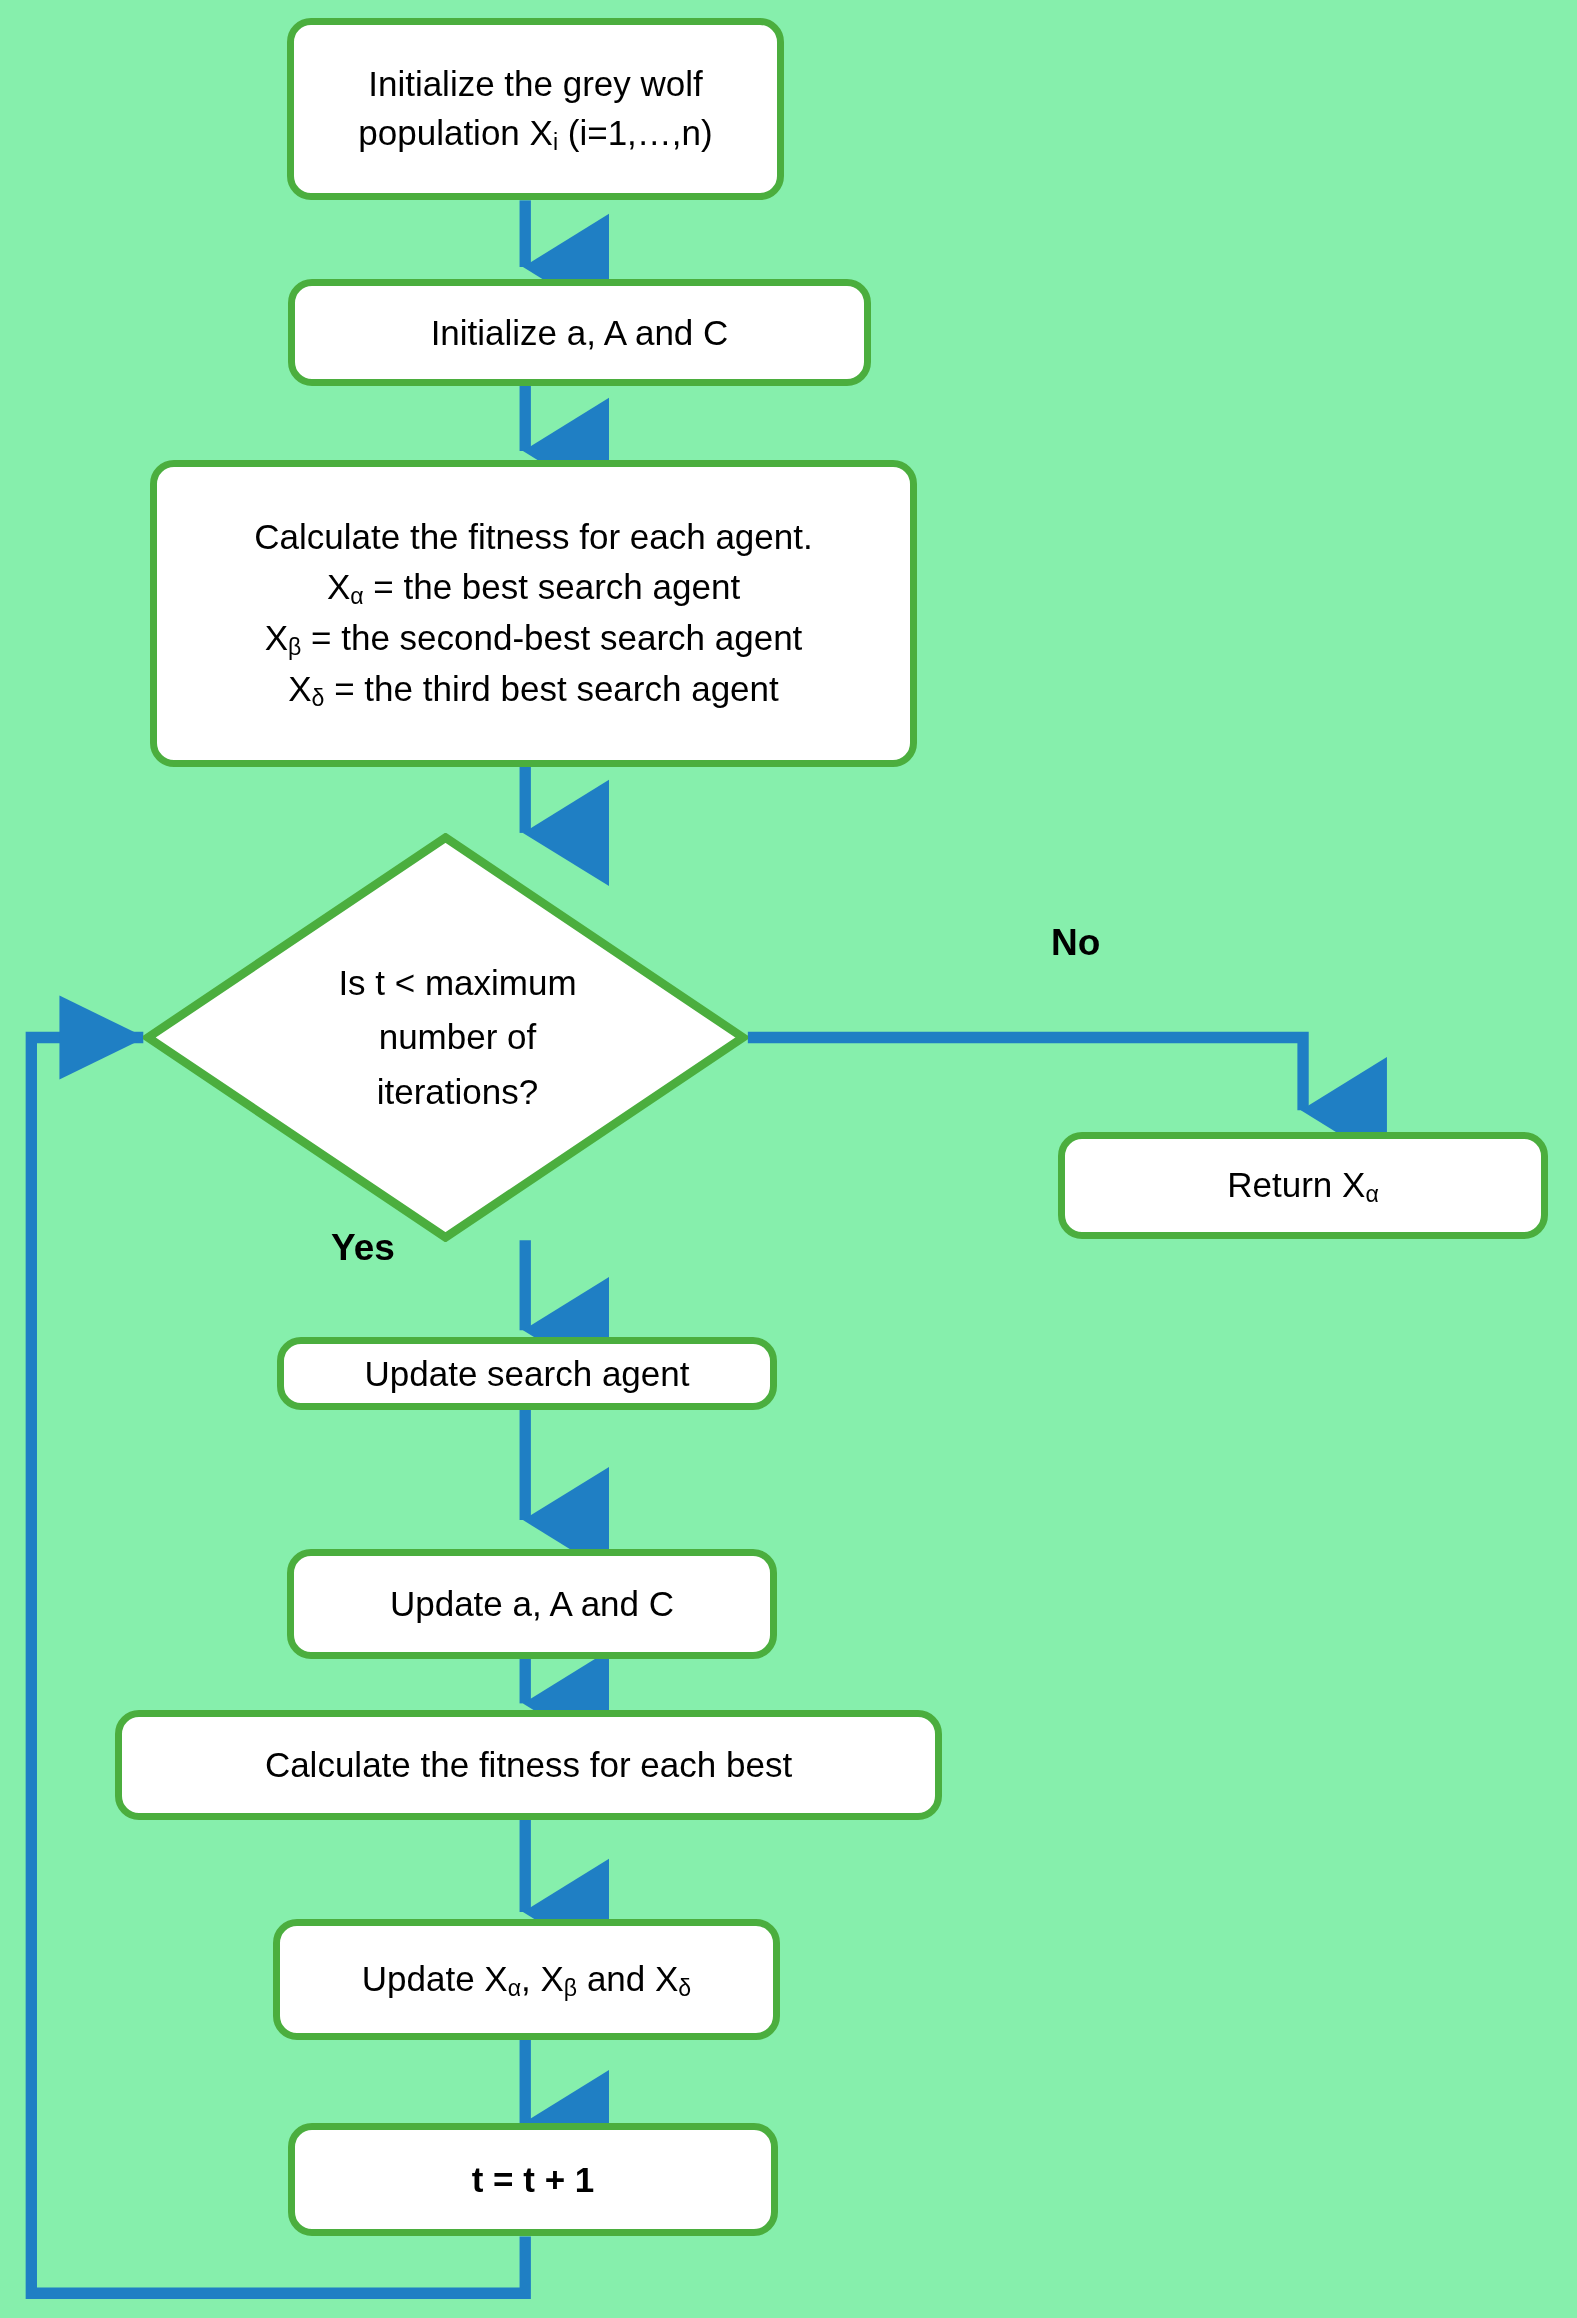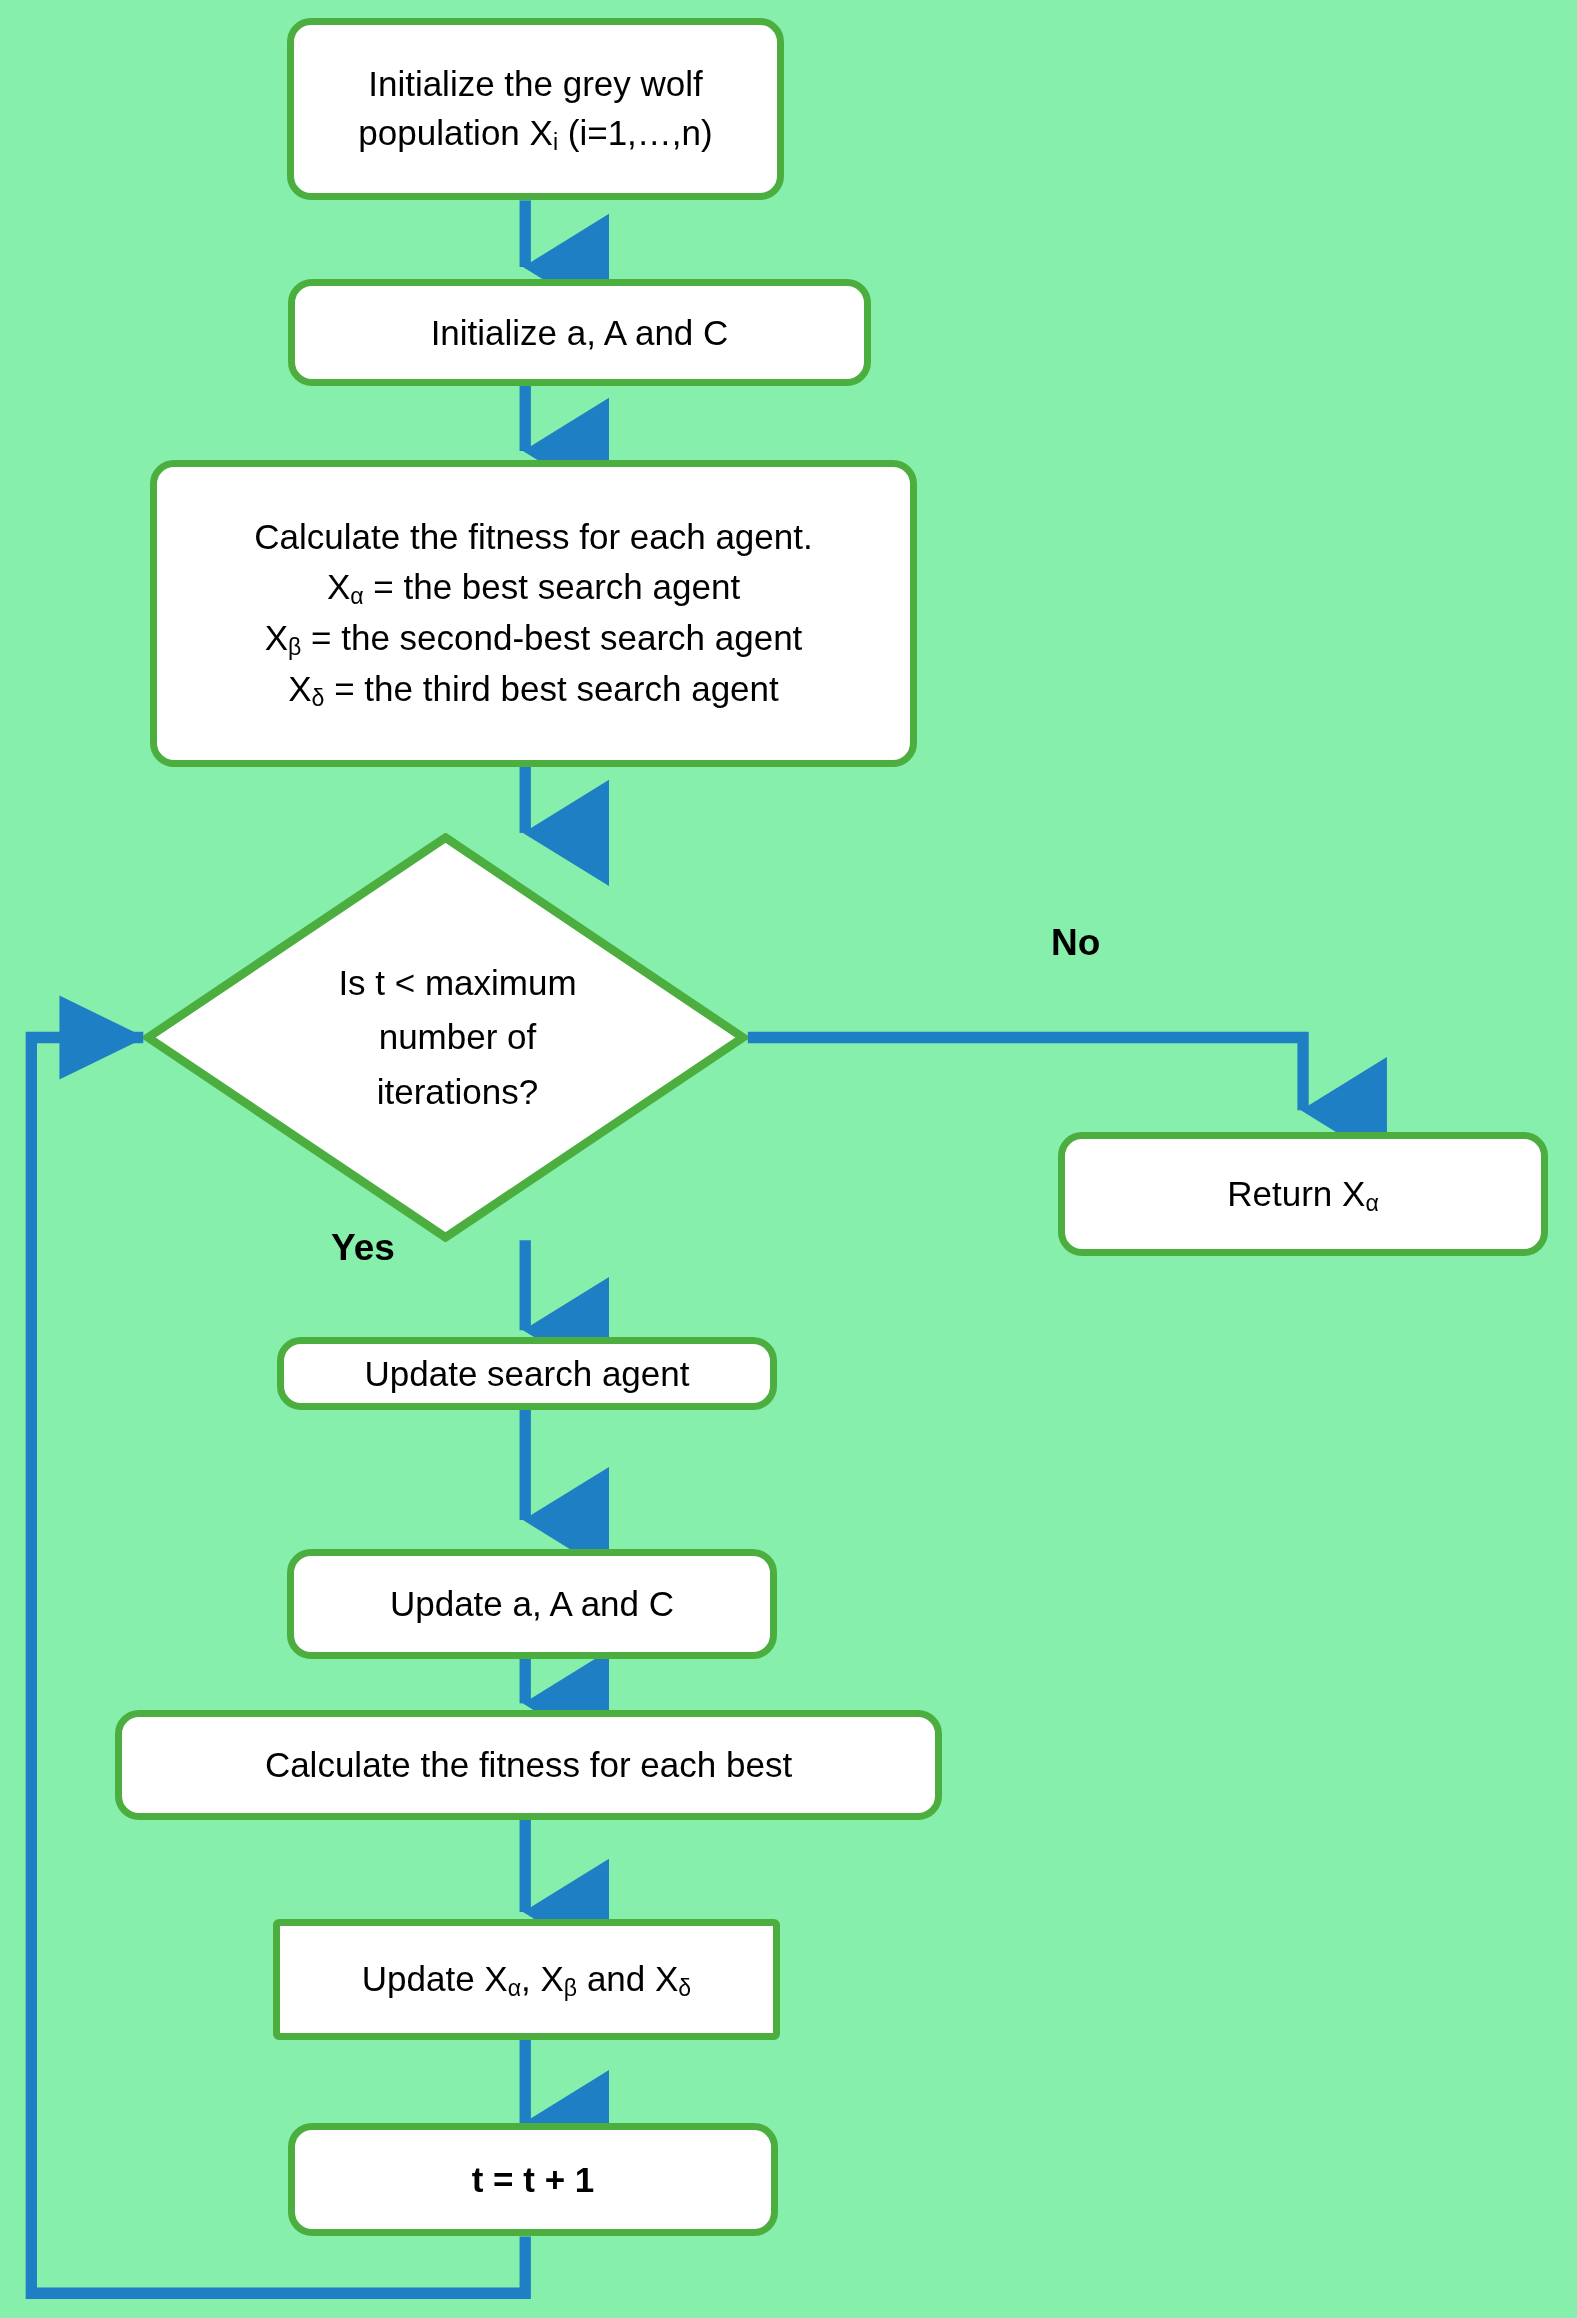--- a/index.html
+++ b/index.html
@@ -137,37 +137,37 @@
     <svg width="605" height="409" viewBox="0 0 907 614">
       <polygon points="453.5,7 900,307 453.5,607 7,307" fill="#ffffff" stroke="#4BAE3E" stroke-width="13" stroke-linejoin="miter"></polygon>
     </svg>
     <div class="diamond-label"><span>Is t &lt; maximum<br>number of<br>iterations?</span></div>
   </div>
 
   <div class="branch-label" style="left:1051px; top:922px;">No</div>
 
   <div class="branch-label" style="left:331px; top:1227px;">Yes</div>
 
-  <div class="node" style="left:1058px; top:1132px; width:490px; height:124px;justify-content:center;">
+  <div class="node" style="left:1058px; top:1132px; width:490px; height:107px;justify-content:center;">
     <span class="txt">Return X<sub>α</sub></span>
   </div>
 
   <div class="node" style="left:277px; top:1337px; width:500px; height:73px;">
     <span class="txt">Update search agent</span>
   </div>
 
   <div class="node" style="left:287px; top:1527px; width:490px; height:110px;margin-top:22px;">
     <span class="txt">Update a, A and C</span>
   </div>
 
   <div class="node" style="left:115px; top:1710px; width:827px; height:110px;">
     <span class="txt">Calculate the fitness for each best</span>
   </div>
 
-  <div class="node" style="left:273px; top:1919px; width:507px; height:121px;border-radius:6px;">
+  <div class="node" style="left:273px; top:1919px; width:507px; height:121px;">
     <span class="txt">Update X<sub>α</sub>, X<sub>β</sub> and X<sub>δ</sub></span>
   </div>
 
   <div class="node" style="left:288px; top:2123px; width:490px; height:113px;font-weight:bold;">
     <span class="txt">t = t + 1</span>
   </div>
 
 </div>
 
 

